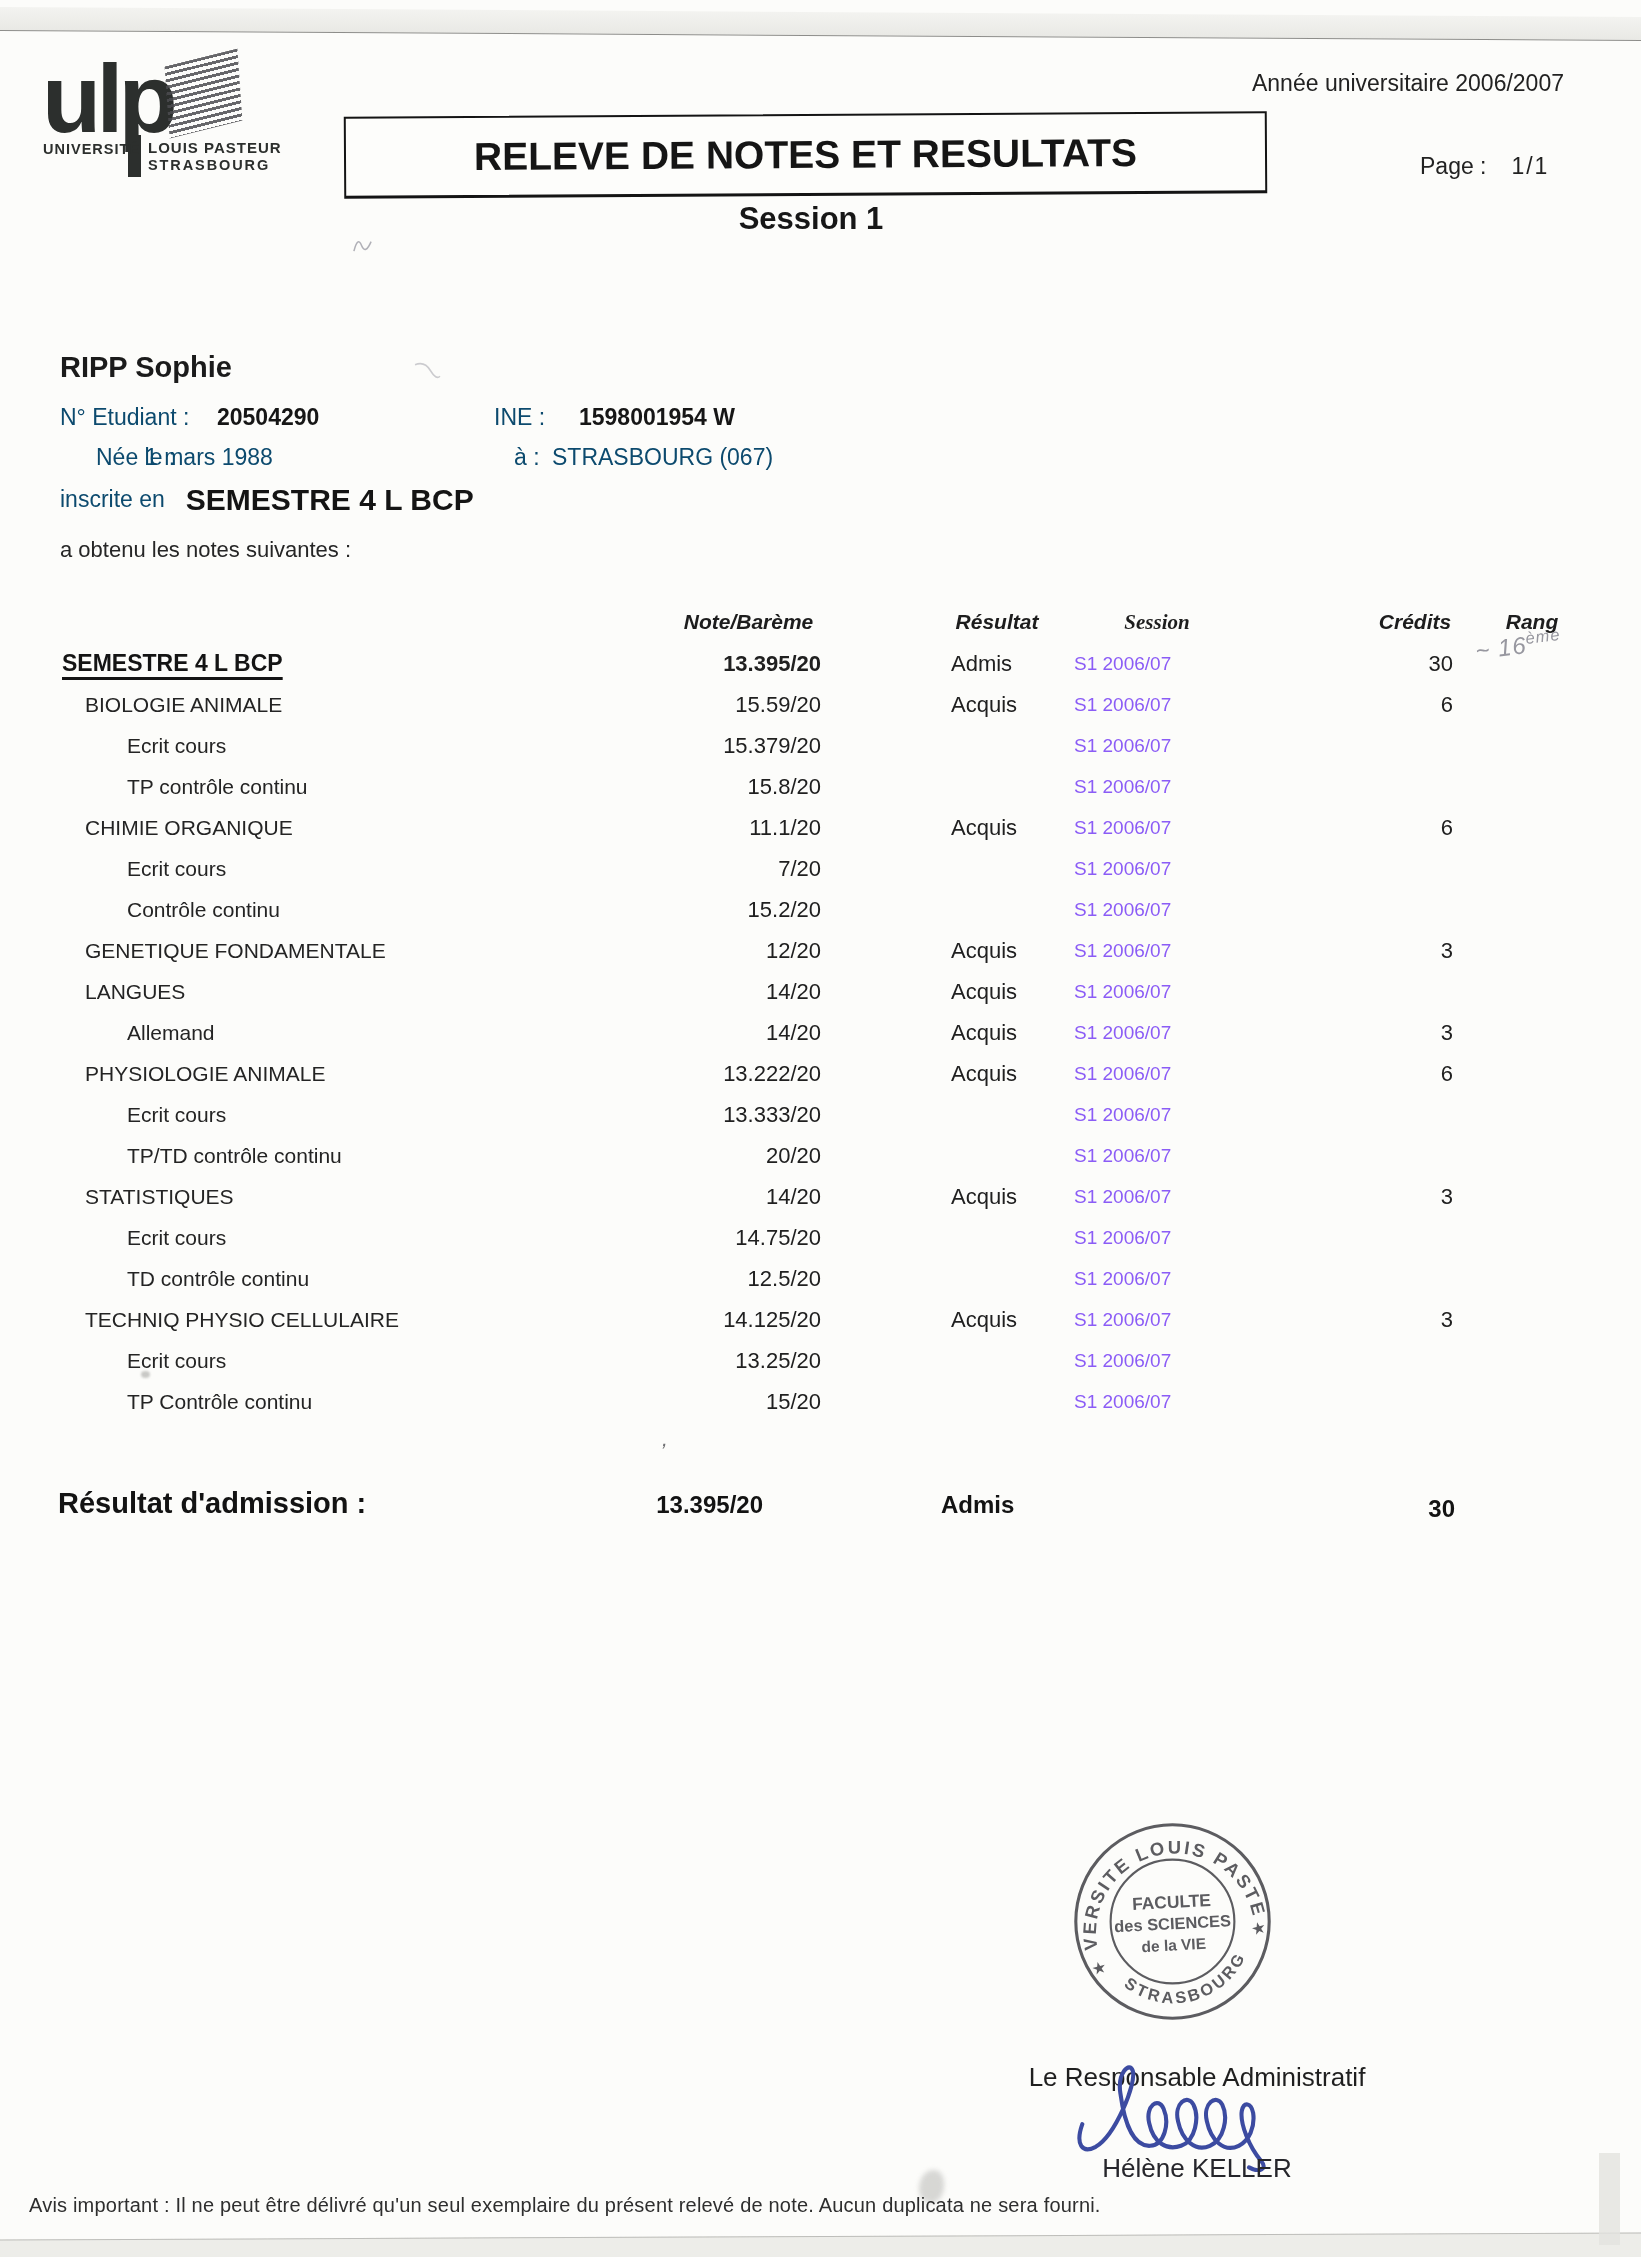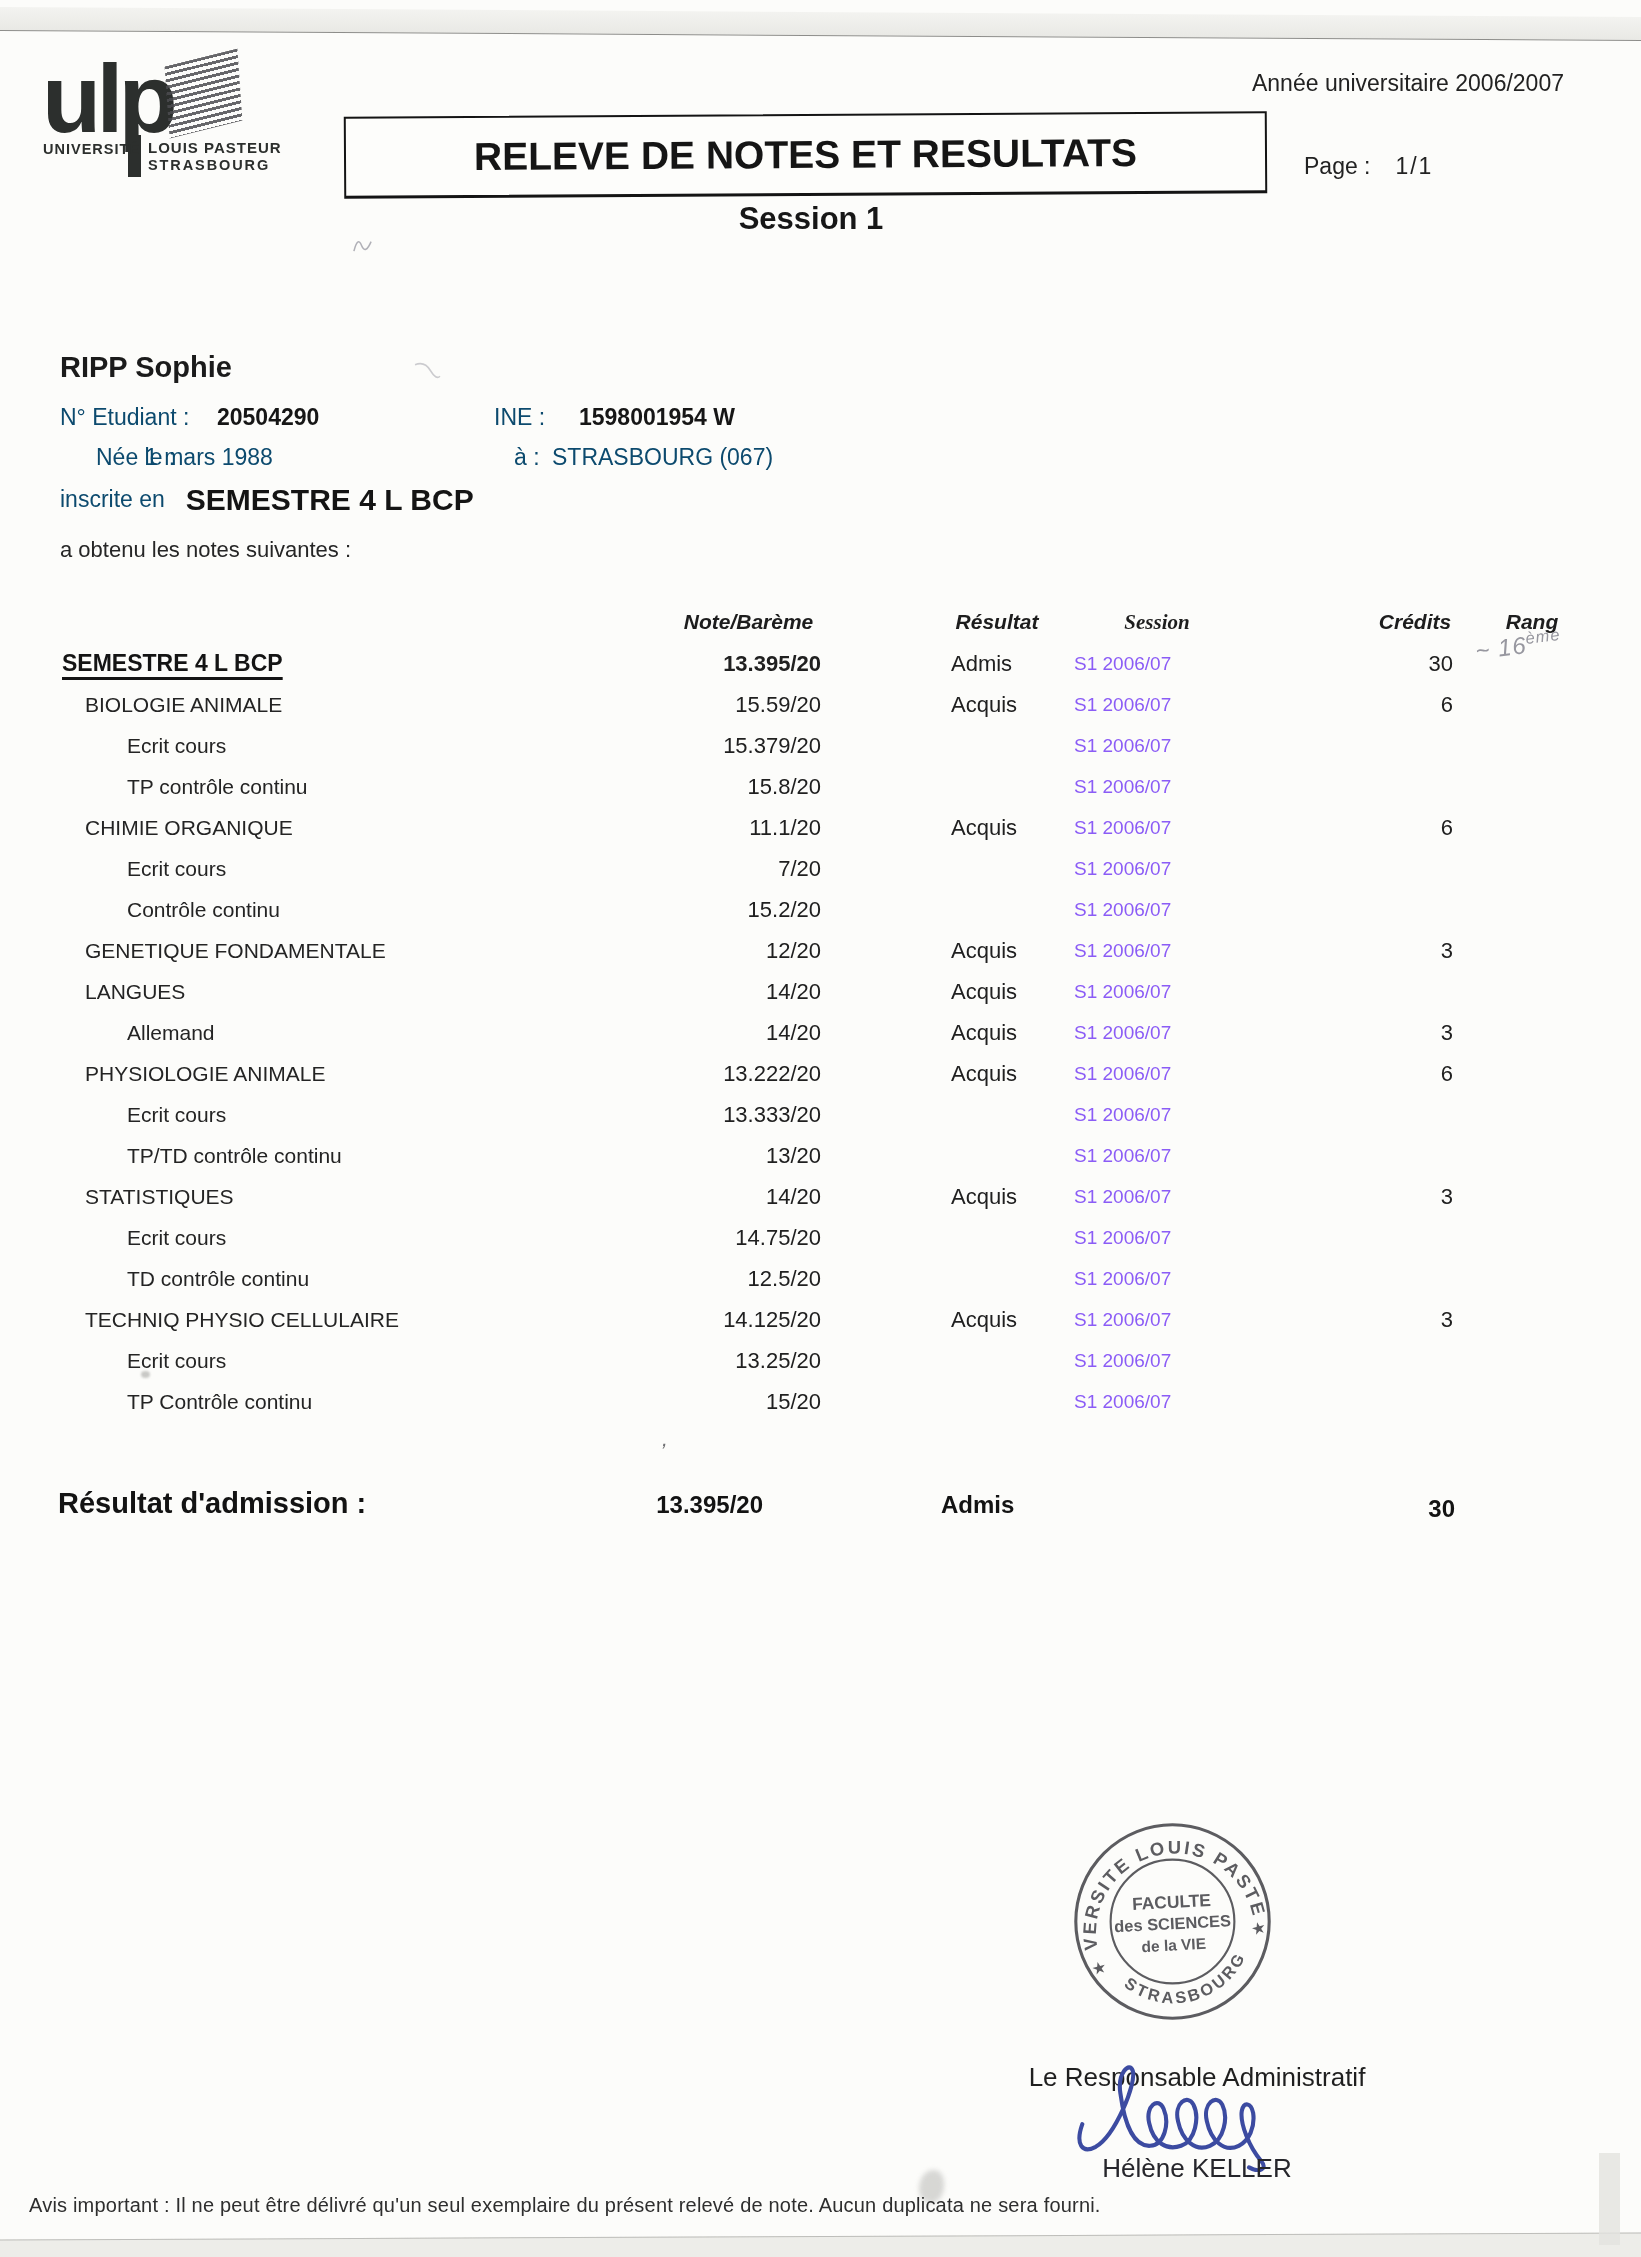--- a/index.html
+++ b/index.html
@@ -28,21 +28,21 @@
     background:repeating-linear-gradient(#4c4c50 0px,#4c4c50 2.9px,transparent 2.9px,transparent 6.4px);
     transform:rotate(-14deg) skewX(-10deg);opacity:.85;}
   .logo-bar{left:128px;top:135px;width:12.6px;height:42px;background:#2c2f2d;}
   .logo-univ{left:43px;top:141px;font-size:14.5px;font-weight:700;letter-spacing:1px;color:#2c2f2d;}
   .logo-lp{left:148px;top:139px;font-size:15px;font-weight:700;letter-spacing:1px;color:#2c2f2d;}
   .logo-sb{left:148px;top:157px;font-size:14.5px;font-weight:700;letter-spacing:1.9px;color:#2c2f2d;}
   .annee{left:1062px;top:70px;width:502px;text-align:right;font-size:23px;color:#222;}
   .title-box{left:344px;top:114px;width:919px;height:77px;border:2.9px solid #141414;border-bottom-width:3.9px;
     transform:rotate(-0.35deg);display:flex;align-items:center;justify-content:center;background:#fdfdfb;}
   .title-box span{font-size:39px;font-weight:700;color:#151515;letter-spacing:0px;}
-  .page-line{left:1304px;top:153px;font-size:23px;color:#222;}
+  .page-line{left:1420px;top:153px;font-size:23px;color:#222;}
   .page-line .val{margin-left:25px;letter-spacing:1.9px;}
   .session{left:676px;top:201px;width:270px;text-align:center;font-size:31px;font-weight:700;color:#171717;}
   
   .stud-name{left:60px;top:351px;font-size:29px;font-weight:700;color:#1b1b1b;}
   .lbl{font-size:23px;color:#0c4a6e;}
   .val-b{font-size:23px;font-weight:700;color:#161616;}
   .stud-l2{top:404px;}
   .stud-l3{top:444px;}
   .inscrit-line{left:60px;top:483px;}
   .inscrit-line .big{font-size:30px;font-weight:700;color:#141414;margin-left:21px;vertical-align:-2.9px;}
@@ -241,21 +241,21 @@
       </div>
       <div class="trow lvl2">
         <span class="c-label">Ecrit cours</span>
         <span class="c-note">13.333/20</span>
         <span class="c-res"></span>
         <span class="c-sess">S1 2006/07</span>
         <span class="c-cred"></span>
       </div>
       <div class="trow lvl2">
         <span class="c-label">TP/TD contrôle continu</span>
-        <span class="c-note">13/20</span>
+        <span class="c-note">20/20</span>
         <span class="c-res"></span>
         <span class="c-sess">S1 2006/07</span>
         <span class="c-cred"></span>
       </div>
       <div class="trow lvl1">
         <span class="c-label">STATISTIQUES</span>
         <span class="c-note">14/20</span>
         <span class="c-res">Acquis</span>
         <span class="c-sess">S1 2006/07</span>
         <span class="c-cred">3</span>

